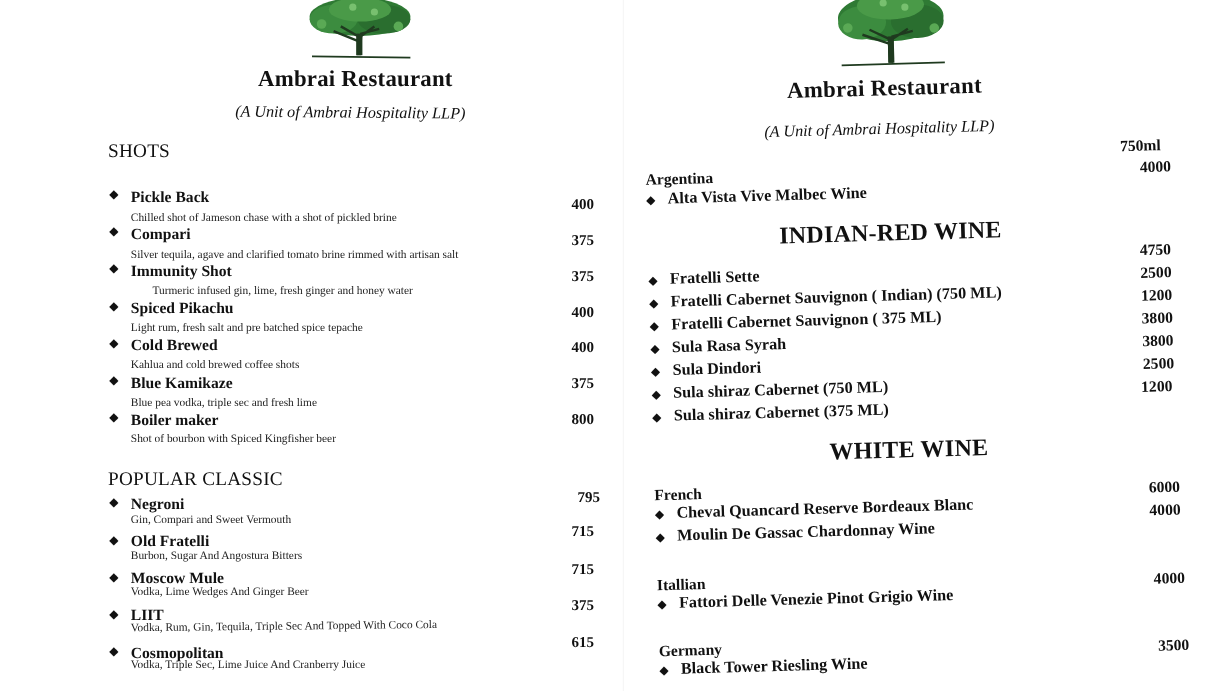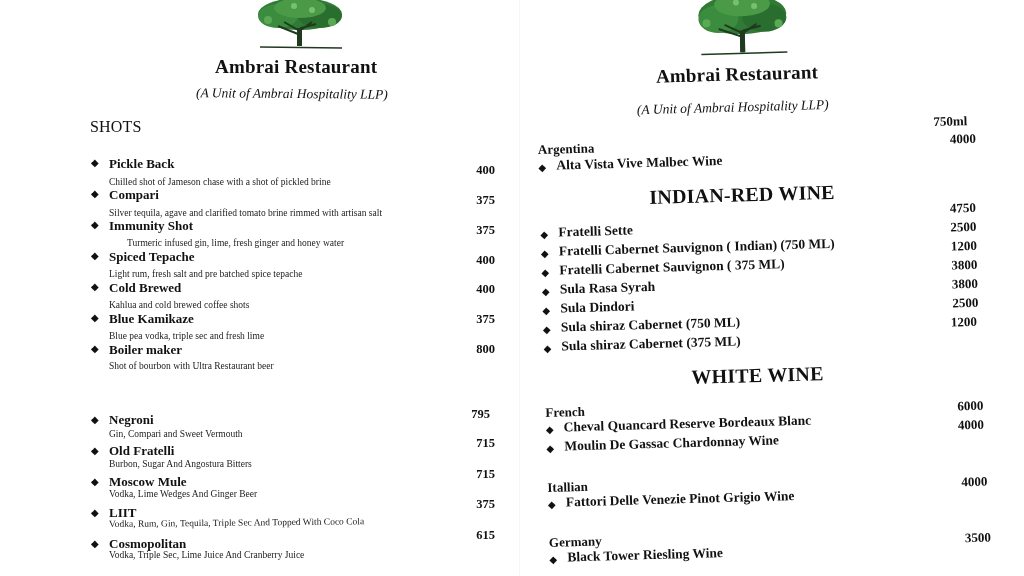--- a/index.html
+++ b/index.html
@@ -70,51 +70,52 @@
       <span class="price" style="left:445px; top:6px;">375</span>
     </div>
     <div class="item" style="top:218px;">
       <span class="bullet" style="left:91px; top:0px;">◆</span>
       <span class="item-name" style="left:109px; top:0px;">Immunity Shot</span>
       <span class="item-desc" style="left:109px; top:19px;margin-left:18px;">Turmeric infused gin, lime, fresh ginger and honey water</span>
       <span class="price" style="left:445px; top:5px;">375</span>
     </div>
     <div class="item" style="top:249px;">
       <span class="bullet" style="left:91px; top:0px;">◆</span>
-      <span class="item-name" style="left:109px; top:0px;">Spiced Tepache</span>
+      <span class="item-name" style="left:109px; top:0px;">Spiced Pikachu</span>
       <span class="item-desc" style="left:109px; top:19px;">Light rum, fresh salt and pre batched spice tepache</span>
       <span class="price" style="left:445px; top:4px;">400</span>
     </div>
     <div class="item" style="top:280px;">
       <span class="bullet" style="left:91px; top:0px;">◆</span>
       <span class="item-name" style="left:109px; top:0px;">Cold Brewed</span>
       <span class="item-desc" style="left:109px; top:19px;">Kahlua and cold brewed coffee shots</span>
       <span class="price" style="left:445px; top:2px;">400</span>
     </div>
     <div class="item" style="top:311px;">
       <span class="bullet" style="left:91px; top:0px;">◆</span>
       <span class="item-name" style="left:109px; top:0px;">Blue Kamikaze</span>
       <span class="item-desc" style="left:109px; top:19px;">Blue pea vodka, triple sec and fresh lime</span>
       <span class="price" style="left:445px; top:1px;">375</span>
     </div>
     <div class="item" style="top:342px;">
       <span class="bullet" style="left:91px; top:0px;">◆</span>
       <span class="item-name" style="left:109px; top:0px;">Boiler maker</span>
-      <span class="item-desc" style="left:109px; top:18px;">Shot of bourbon with Ultra Restaurant beer</span>
+      <span class="item-desc" style="left:109px; top:18px;">Shot of bourbon with Spiced Kingfisher beer</span>
       <span class="price" style="left:445px; top:0px;">800</span>
     </div>
   </div>
 
+  <div class="section-title" style="left:90px; top:391px;">POPULAR CLASSIC</div>
 
   <div>
     <div class="item" style="top:412px;">
       <span class="bullet" style="left:91px; top:1px;">◆</span>
       <span class="item-name" style="left:109px; top:0px;">Negroni</span>
       <span class="item-desc" style="left:109px; top:16px;">Gin, Compari and Sweet Vermouth</span>
-      <span class="price" style="left:440px; top:-5px;text-align:right;">795</span>
+      <span class="price" style="left:450px; top:-5px;text-align:right;">795</span>
     </div>
     <div class="item" style="top:443px;">
       <span class="bullet" style="left:91px; top:1px;">◆</span>
       <span class="item-name" style="left:109px; top:0px;">Old Fratelli</span>
       <span class="item-desc" style="left:109px; top:15px;">Burbon, Sugar And Angostura Bitters</span>
       <span class="price" style="left:445px; top:-7px;">715</span>
     </div>
     <div class="item" style="top:474px;">
       <span class="bullet" style="left:91px; top:1px;">◆</span>
       <span class="item-name" style="left:109px; top:0px;">Moscow Mule</span>

